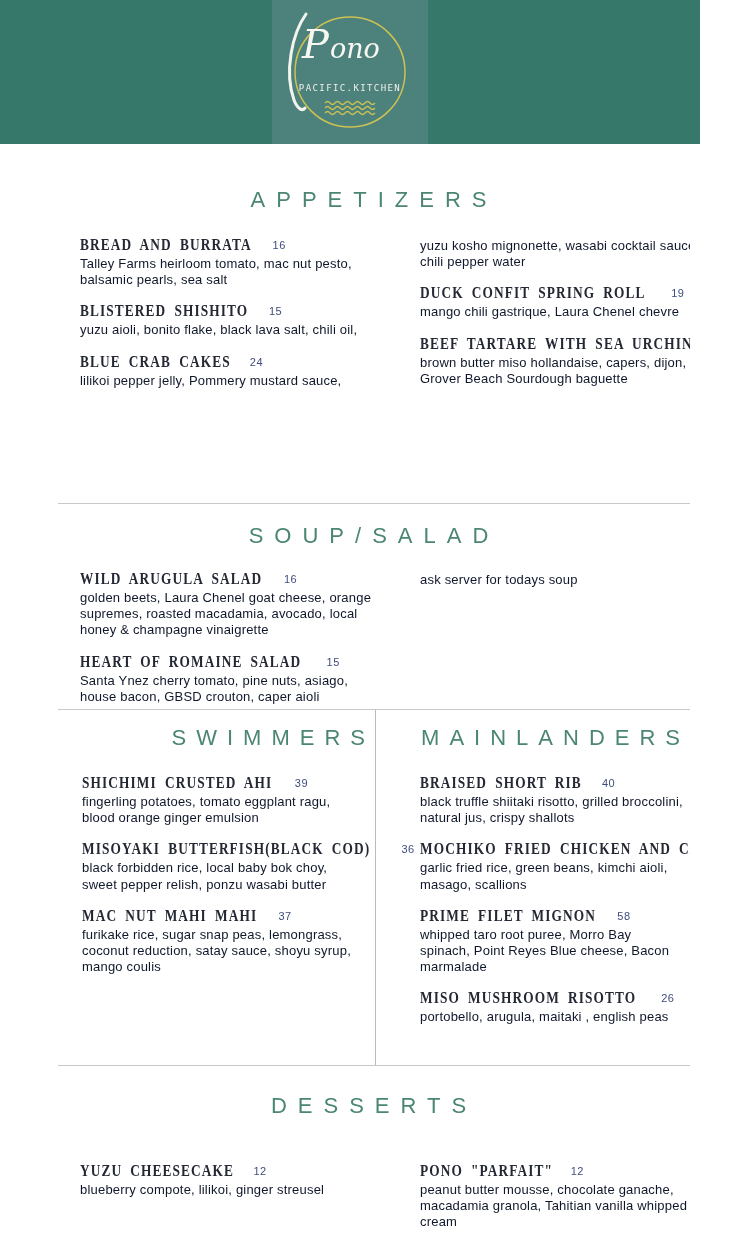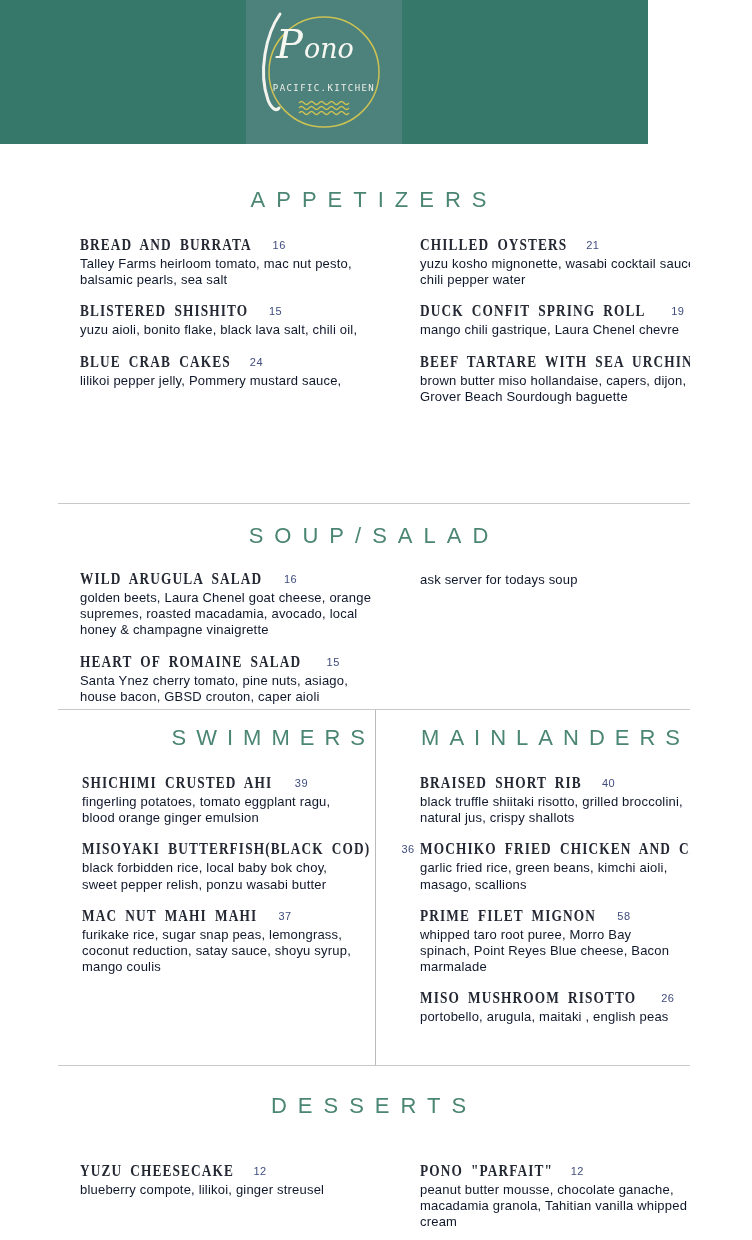--- a/index.html
+++ b/index.html
@@ -7,21 +7,21 @@
   .page {
     position:relative;
     width:752px; height:1240px;
     background:#ffffff;
     font-family:"Liberation Sans", sans-serif;
     overflow:hidden;
   }
 
   
   .band {
-    width:648px; height:144px;
+    width:700px; height:144px;
     background:#36796b;
     display:flex; justify-content:center;
   }
   .logo-tile {
     width:156px; height:144px;
     background:#4d827c;
     position:relative;
   }
 
   
@@ -142,21 +142,20 @@
             <div class="ihead"><span class="iname">BLISTERED SHISHITO</span><span class="iprice">15</span></div>
             <div class="idesc">yuzu aioli, bonito flake, black lava salt, chili oil,</div>
           </div>
           <div class="item">
             <div class="ihead"><span class="iname">BLUE CRAB CAKES</span><span class="iprice">24</span></div>
             <div class="idesc">lilikoi pepper jelly, Pommery mustard sauce,</div>
           </div>
         </div>
       <div class="items">
           <div class="item">
-            <div class="ihead"><span class="iname">CHILLED OYSTERS</span><span class="iprice">21</span></div>
             <div class="idesc">yuzu kosho mignonette, wasabi cocktail sauce, chili pepper water</div>
           </div>
           <div class="item">
             <div class="ihead"><span class="iname">DUCK CONFIT SPRING ROLL</span><span class="iprice">19</span></div>
             <div class="idesc">mango chili gastrique, Laura Chenel chevre</div>
           </div>
           <div class="item">
             <div class="ihead"><span class="iname">BEEF TARTARE WITH SEA URCHIN</span></div>
             <div class="idesc">brown butter miso hollandaise, capers, dijon, Grover Beach Sourdough baguette</div>
           </div>

